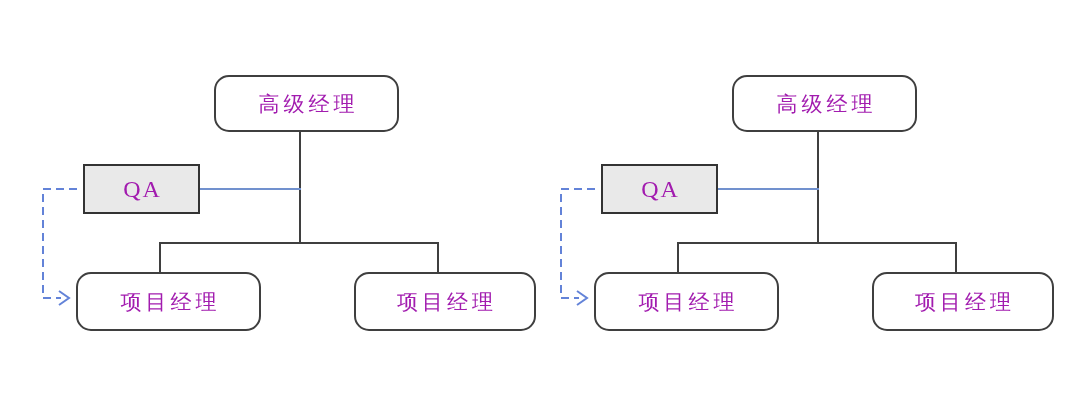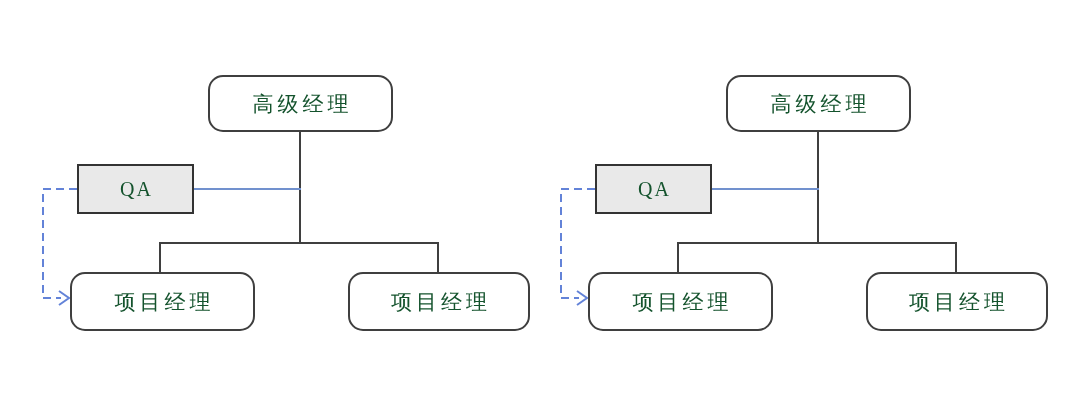--- a/index.html
+++ b/index.html
@@ -31,21 +31,22 @@
     position: absolute;
     left: 0; top: 0;
   }
   .node {
     position: absolute;
     box-sizing: border-box;
     display: flex;
     align-items: center;
     justify-content: center;
     background: #ffffff;
-    color: #14532d;
+    color: #a21caf;
+    margin-left: 6px;
   }
   .node .lbl {
     font-size: 21px;
     letter-spacing: 4px;
     text-indent: 4px; 
     white-space: nowrap;
   }
   .node.rounded {
     border: 2px solid #3f3f3f;
     border-radius: 15px;
@@ -54,21 +55,21 @@
     left: 173px; top: 75px;
     width: 185px; height: 57px;
   }
   .node.qa {
     left: 42px; top: 164px;
     width: 117px; height: 50px;
     border: 2.5px solid #333333;
     background: #e9e9e9;
   }
   .node.qa .lbl {
-    font-size: 20px;
+    font-size: 24px;
     letter-spacing: 2px;
     text-indent: 2px;
     font-family: Liberation Serif, serif;
   }
   .node.pm-left {
     left: 35px; top: 272px;
     width: 185px; height: 59px;
   }
   .node.pm-right {
     left: 313px; top: 272px;

